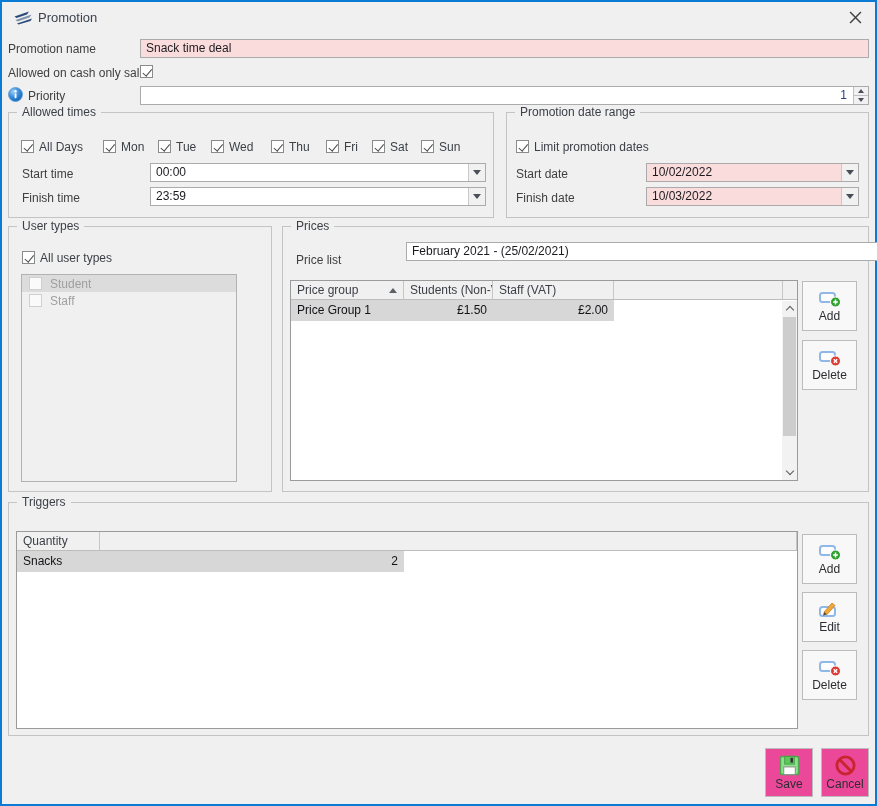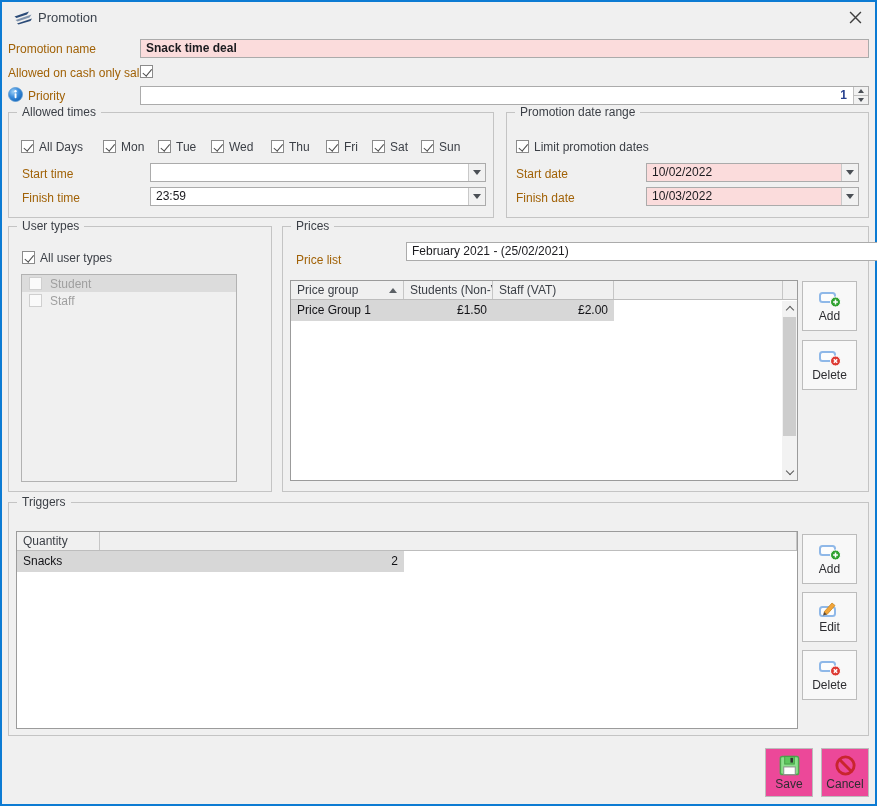--- a/index.html
+++ b/index.html
@@ -5,38 +5,38 @@
   * { box-sizing: border-box; margin: 0; padding: 0; }
   html,body { background:#ffffff; }
   .win {
     position: relative; width: 877px; height: 806px;
     background: #f0f0f0;
     box-shadow: inset 0 0 0 2px #0c7bd3;
     font-family: "Liberation Sans", sans-serif;
     font-size: 12px; color: #3b3f46; overflow: hidden;
   }
   .abs { position: absolute; }
-  .label { position: absolute; white-space: nowrap; color: #a16207; line-height: 14px; }
+  .label { position: absolute; white-space: nowrap; color: #404040; line-height: 14px; }
 
   
   .title { position: absolute; left: 38px; top: 10px; font-size: 13px; color: #3c434d; }
   .close { position: absolute; left: 843px; top: 7px; width: 24px; height: 20px;
            display: flex; align-items: center; justify-content: center; }
 
   
   .cbrow { position: absolute; display: flex; align-items: center; gap: 5px; height: 15px; }
   .cb { position: relative; width: 13px; height: 13px; background: #fff; border: 1px solid #8b8b8b; flex: none; }
   .cb.checked::after {
     content: ""; position: absolute; left: 3.5px; top: 0.5px; width: 3.5px; height: 7.5px;
     border: solid #4d4d4d; border-width: 0 1.6px 1.6px 0; transform: rotate(40deg);
   }
   .cb.disabled { border-color: #cfcfcf; background: #fafafa; }
 
   
-  .field { position: absolute; height: 19px; border: 1px solid #ababab; background: #fff; font-weight: bold; }
+  .field { position: absolute; height: 19px; border: 1px solid #ababab; background: #fff; }
   .field.invalid { background: #fbdcdc; }
   .field .fval { position: absolute; left: 0; top: 0; right: 0; bottom: 0; padding: 0 5px;
                  line-height: 17px; color: #1b1b1f; white-space: nowrap; overflow: hidden; }
   .field.priority .fval { right: 16px; text-align: right; color: #27418f; }
   .spin { position: absolute; right: 0; top: 0; width: 15px; height: 17px;
           border-left: 1px solid #c0c0c0; display: flex; flex-direction: column; }
   .spin-btn { flex: 1; background: #f1f1f1; display: flex; align-items: center; justify-content: center; }
   .spin-btn.up { border-bottom: 1px solid #c0c0c0; }
 
   
@@ -179,20 +179,21 @@
     <span class="cb checked"></span>
     <span>Sat</span>
   </div>
   <div class="cbrow" style="left:421px;top:139px">
     <span class="cb checked"></span>
     <span>Sun</span>
   </div>
 
   <span class="label" style="left:22px;top:167px">Start time</span>
   <div class="combo" style="left:150px;top:163px;width:336px">
+    <span class="cval">00:00</span>
     <span class="cbtn">
         <span class="tri-down"></span>
       </span>
   </div>
   <span class="label" style="left:22px;top:191px">Finish time</span>
   <div class="combo" style="left:150px;top:187px;width:336px">
     <span class="cval">23:59</span>
     <span class="cbtn">
         <span class="tri-down"></span>
       </span>

